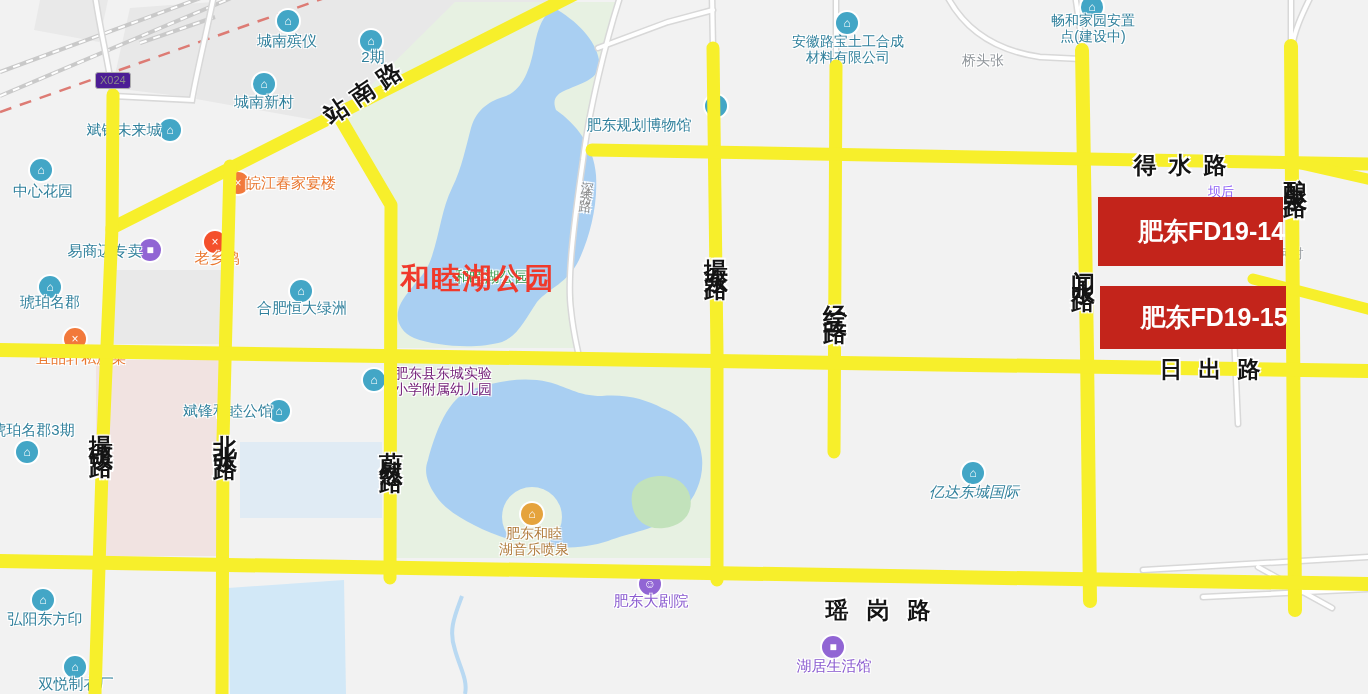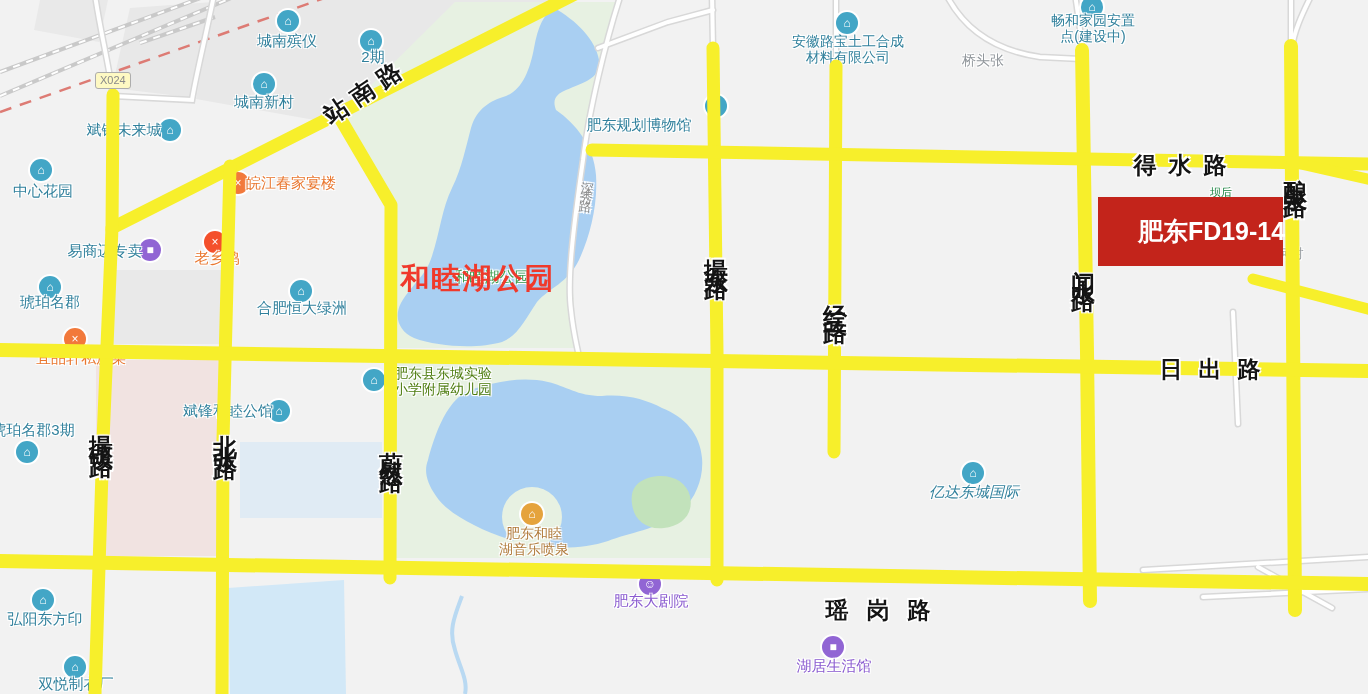--- a/index.html
+++ b/index.html
@@ -31,21 +31,21 @@
   
   .parcel-box{
     position:absolute;display:flex;align-items:center;justify-content:center;
     color:#ffffff;font-weight:700;font-size:25px;letter-spacing:0px;white-space:nowrap;padding-left:42px;
   }
   .park-highlight{
     position:absolute;transform:translate(-50%,-50%);font-size:29px;font-weight:700;
     letter-spacing:2px;white-space:nowrap;
   }
   .road-sign{
-    position:absolute;left:95px;top:72px;background:#fef9c3;border:1px solid #adadad;
+    position:absolute;left:95px;top:72px;background:#4c1d95;border:1px solid #adadad;
     border-radius:3px;color:#8a8a8a;font-size:11px;padding:0 4px;line-height:15px;
   }
 </style>
 </head>
 <body>
 
 <div id="viewport">
 
   <svg id="base-map" width="1368" height="694">
     <rect x="0" y="0" width="1368" height="694" fill="#f2f2f2"></rect>
@@ -194,21 +194,21 @@
       </div>
       <div class="poi-icon" style="left: 268px; top: 400px; background: rgb(67, 166, 198);">
         <span>⌂</span>
       </div>
       <div class="poi-label" style="left: 228px; top: 411px; color: rgb(48, 128, 156); font-size: 15px;">
         <div>斌锋和睦公馆</div>
       </div>
       <div class="poi-icon" style="left: 363px; top: 369px; background: rgb(67, 166, 198);">
         <span>⌂</span>
       </div>
-      <div class="poi-label" style="left: 443px; top: 382px; color: #4d7c0f; font-size: 14px;">
+      <div class="poi-label" style="left: 443px; top: 382px; color: #701a75; font-size: 14px;">
         <div>肥东县东城实验</div>
         <div>小学附属幼儿园</div>
       </div>
       <div class="poi-icon" style="left: 705px; top: 95px; background: rgb(67, 166, 198);">
         <span>⌂</span>
       </div>
       <div class="poi-label" style="left: 639px; top: 125px; color: rgb(48, 128, 156); font-size: 15px;">
         <div>肥东规划博物馆</div>
       </div>
       <div class="poi-icon" style="left: 836px; top: 12px; background: rgb(67, 166, 198);">
@@ -258,21 +258,21 @@
       </div>
       <div class="poi-icon" style="left: 64px; top: 656px; background: rgb(67, 166, 198);">
         <span>⌂</span>
       </div>
       <div class="poi-label" style="left: 76px; top: 684px; color: rgb(48, 128, 156); font-size: 15px;">
         <div>双悦制衣厂</div>
       </div>
       <div class="poi-label" style="left: 983px; top: 61px; color: rgb(143, 149, 154); font-size: 14px;">
         <div>桥头张</div>
       </div>
-      <div class="poi-label" style="left: 1221px; top: 192px; color: #15803d; font-size: 11px;">
+      <div class="poi-label" style="left: 1221px; top: 192px; color: #8b5cf6; font-size: 13px;">
         <div>坝后</div>
       </div>
       <div class="poi-label" style="left: 1284px; top: 254px; color: rgb(143, 149, 154); font-size: 13px;">
         <div>史河村</div>
       </div>
       <div class="poi-label" style="left: 492px; top: 277px; color: rgb(63, 158, 79); font-size: 15px;">
         <div>和睦湖公园</div>
       </div>
     </div>
 
@@ -305,16 +305,17 @@
       <div class="road-label v" style="left: 391px; top: 446px; font-size: 24px; letter-spacing: 9px; transform: translate(-50%, -50%);">蔚然路</div>
       <div class="road-label v" style="left: 716px; top: 253px; font-size: 24px; letter-spacing: 9px; transform: translate(-50%, -50%);">撮东路</div>
       <div class="road-label v" style="left: 835px; top: 298px; font-size: 24px; letter-spacing: 8px; transform: translate(-50%, -50%);">经三路</div>
       <div class="road-label v" style="left: 1083px; top: 265px; font-size: 24px; letter-spacing: 9px; transform: translate(-50%, -50%);">闻水路</div>
       <div class="road-label v" style="left: 1295px; top: 172px; font-size: 24px; letter-spacing: 8px; transform: translate(-50%, -50%);">酿泉路</div>
       <div class="road-label v" style="left: 587px; top: 185px; font-size: 13px; letter-spacing: 9px; color: rgb(140, 140, 140); font-weight: normal; transform: translate(-50%, -50%) rotate(6deg);">深秀路</div>
     </div>
 
   <div class="layer" id="annotation-layer">
       <div class="parcel-box" style="left: 1098px; top: 197px; width: 143px; height: 69px; background: rgb(195, 36, 27);">肥东FD19-14</div>
+      <div class="parcel-box" style="left: 1100px; top: 286px; width: 144px; height: 63px; background: rgb(195, 36, 27);">肥东FD19-15</div>
       <div class="park-highlight" style="left: 478px; top: 279px; color: rgb(240, 57, 43);">和睦湖公园</div>
     </div>
 
 </div>
 
 </body></html>

